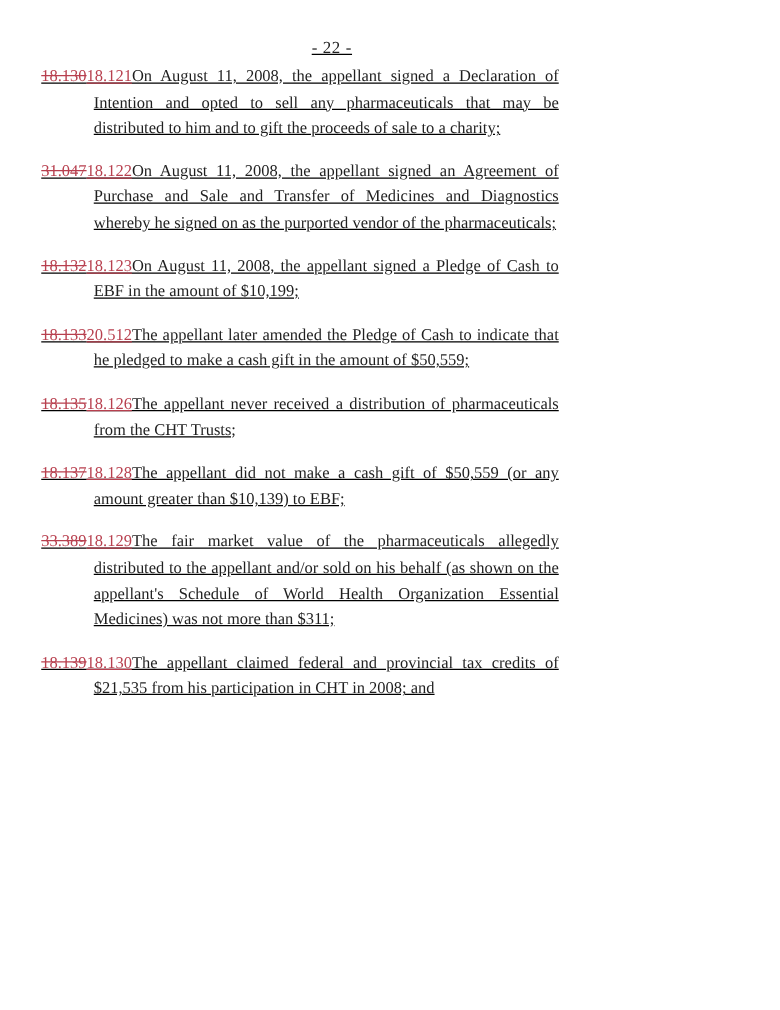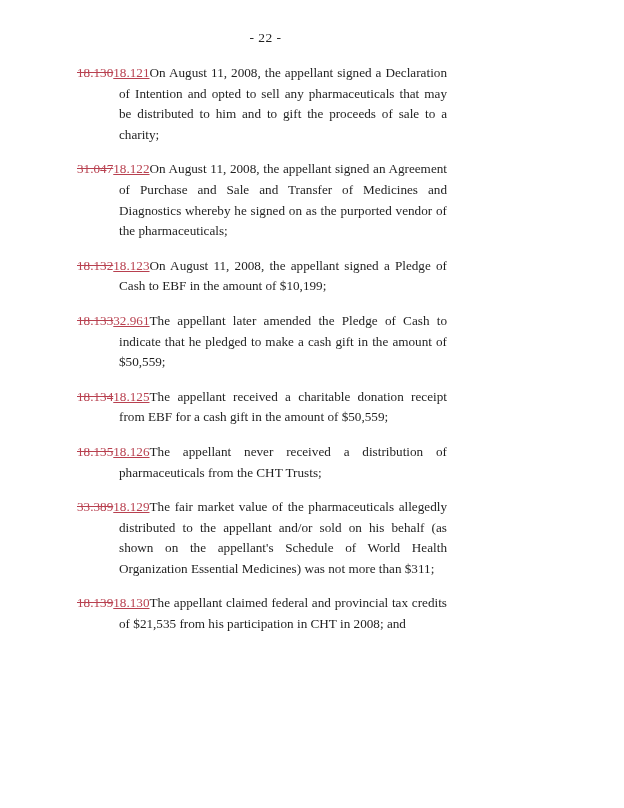--- a/index.html
+++ b/index.html
@@ -7,31 +7,32 @@
     padding: 0;
     background: #ffffff;
   }
   .page {
     position: relative;
     width: 531px;
     height: 808px;
     background: var(--page-bg, #ffffff);
     overflow: hidden;
     font-family: "Liberation Serif", serif;
+    text-decoration: underline;
   }
   .page-number {
     padding-top: 30px;
     text-align: center;
     font-size: 13.5px;
     letter-spacing: 0.5px;
     color: var(--text-black, #1f1f1f);
   }
   .content {
-    margin-top: 17px;
-    padding-left: 119px;
+    margin-top: 5px;
+    padding-left: 75px;
     padding-right: 84px;
   }
   .para {
     font-size: 13.2px;
     line-height: 20.6px;
     color: var(--text-black, #1f1f1f);
     text-align: justify;
     text-indent: -42px;   
     margin: 0 0 14px 0;
   }
@@ -52,25 +53,25 @@
 <div class="page">
   <div class="page-number">- 22 -</div>
 
   <div class="content">
   <p class="para"><span class="old-num">18.130</span><span class="new-num">18.121</span><span>On August 11, 2008, the appellant signed a Declaration of Intention and opted to sell any pharmaceuticals that may be distributed to him and to gift the proceeds of sale to a charity;</span></p>
 
   <p class="para"><span class="old-num">31.047</span><span class="new-num">18.122</span><span>On August 11, 2008, the appellant signed an Agreement of Purchase and Sale and Transfer of Medicines and Diagnostics whereby he signed on as the purported vendor of the pharmaceuticals;</span></p>
 
   <p class="para"><span class="old-num">18.132</span><span class="new-num">18.123</span><span>On August 11, 2008, the appellant signed a Pledge of Cash to EBF in the amount of $10,199;</span></p>
 
-  <p class="para"><span class="old-num">18.133</span><span class="new-num">32.961</span><span>The appellant later amended the Pledge of Cash to indicate that he pledged to make a cash gift in the amount of $50,559;</span></p>
+  <p class="para"><span class="old-num">18.133</span><span class="new-num">20.512</span><span>The appellant later amended the Pledge of Cash to indicate that he pledged to make a cash gift in the amount of $50,559;</span></p>
 
-  <p class="para"><span class="old-num">18.134</span><span class="new-num">18.125</span><span>The appellant received a charitable donation receipt from EBF for a cash gift in the amount of $50,559;</span></p>
 
   <p class="para"><span class="old-num">18.135</span><span class="new-num">18.126</span><span>The appellant never received a distribution of pharmaceuticals from the CHT Trusts;</span></p>
 
 
+  <p class="para"><span class="old-num">18.137</span><span class="new-num">18.128</span><span>The appellant did not make a cash gift of $50,559 (or any amount greater than $10,139) to EBF;</span></p>
 
   <p class="para"><span class="old-num">33.389</span><span class="new-num">18.129</span><span>The fair market value of the pharmaceuticals allegedly distributed to the appellant and/or sold on his behalf (as shown on the appellant's Schedule of World Health Organization Essential Medicines) was not more than $311;</span></p>
 
   <p class="para"><span class="old-num">18.139</span><span class="new-num">18.130</span><span>The appellant claimed federal and provincial tax credits of $21,535 from his participation in CHT in 2008; and</span></p>
 </div>
 </div>
 
 </body></html>

